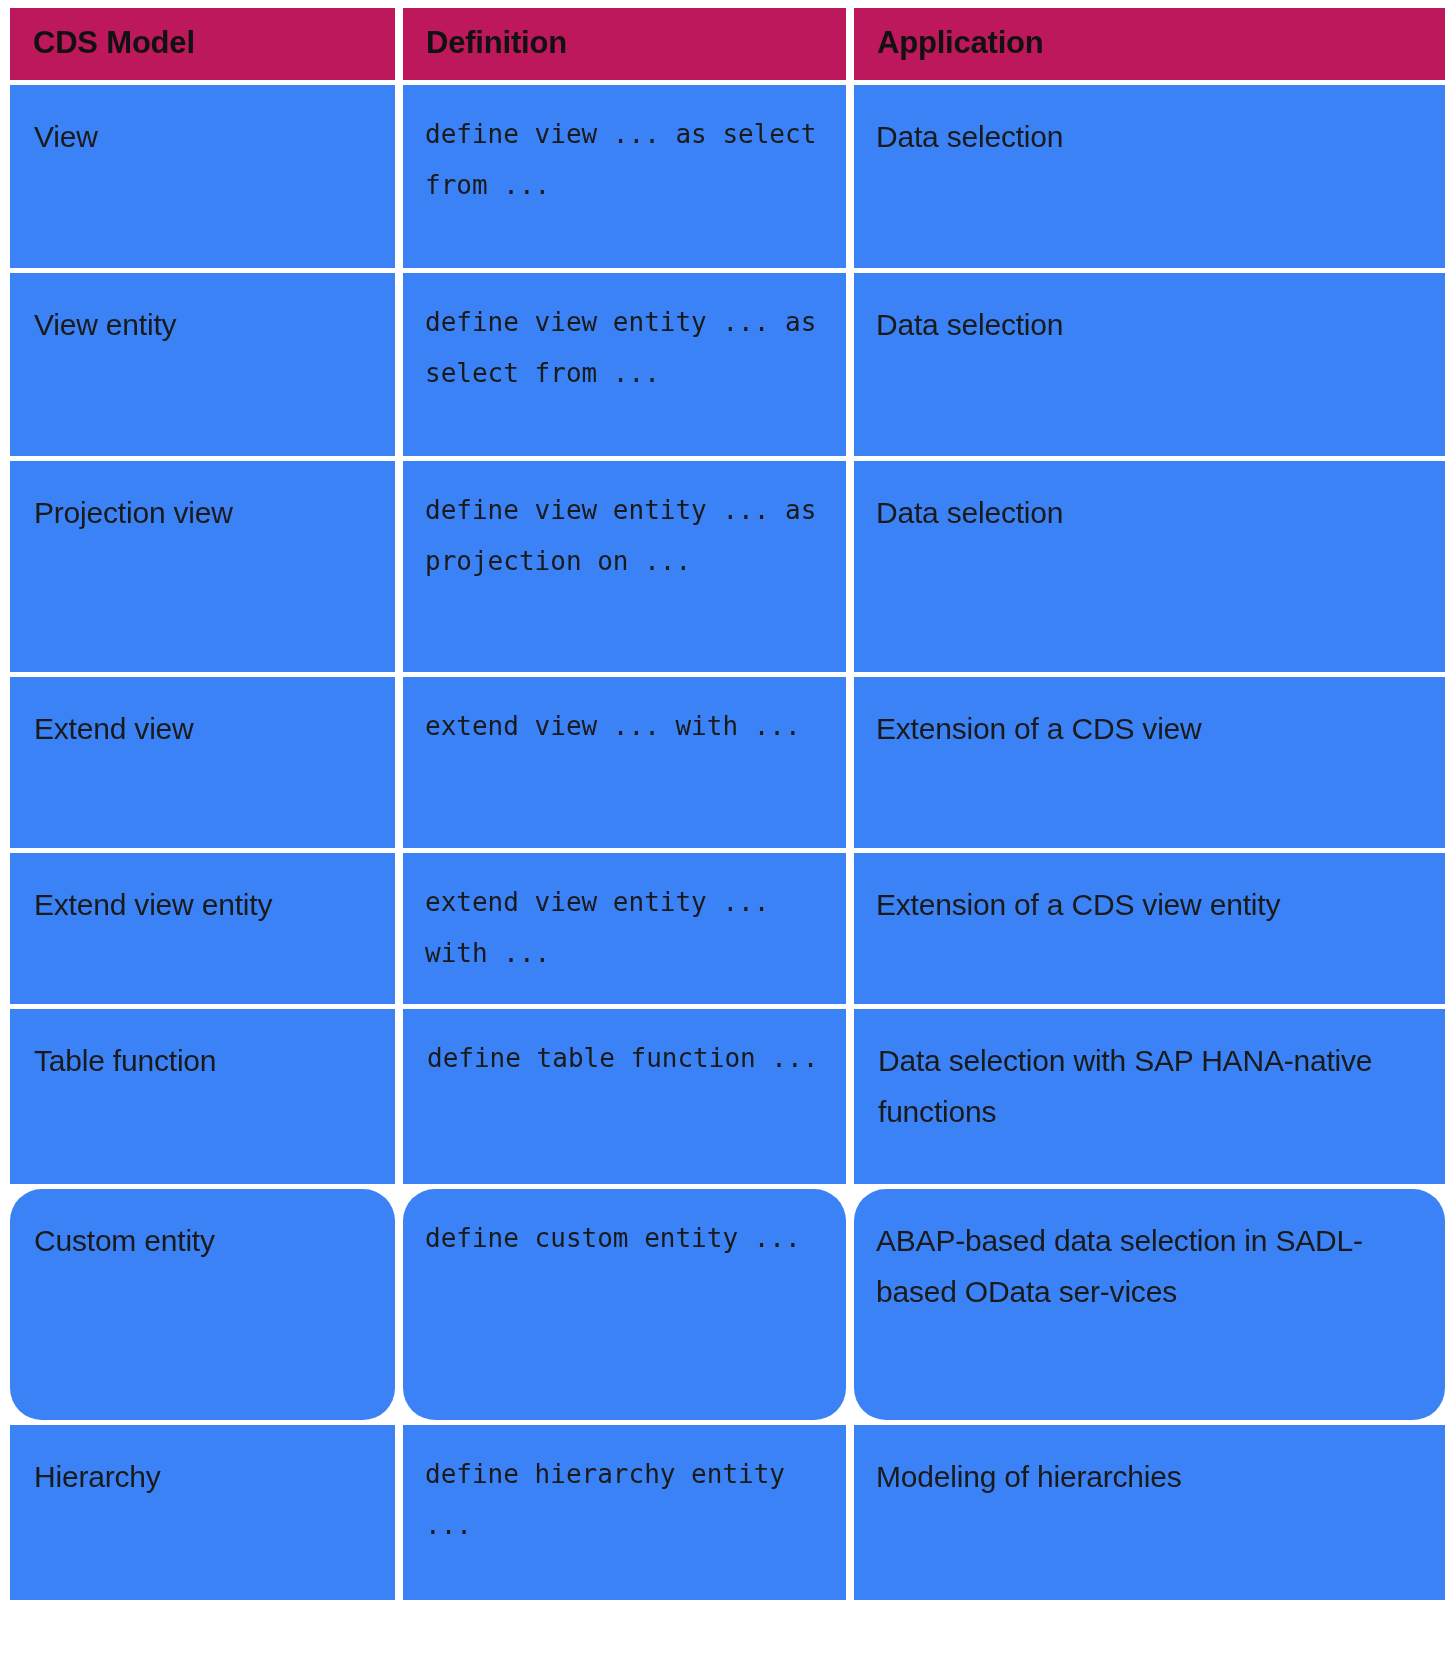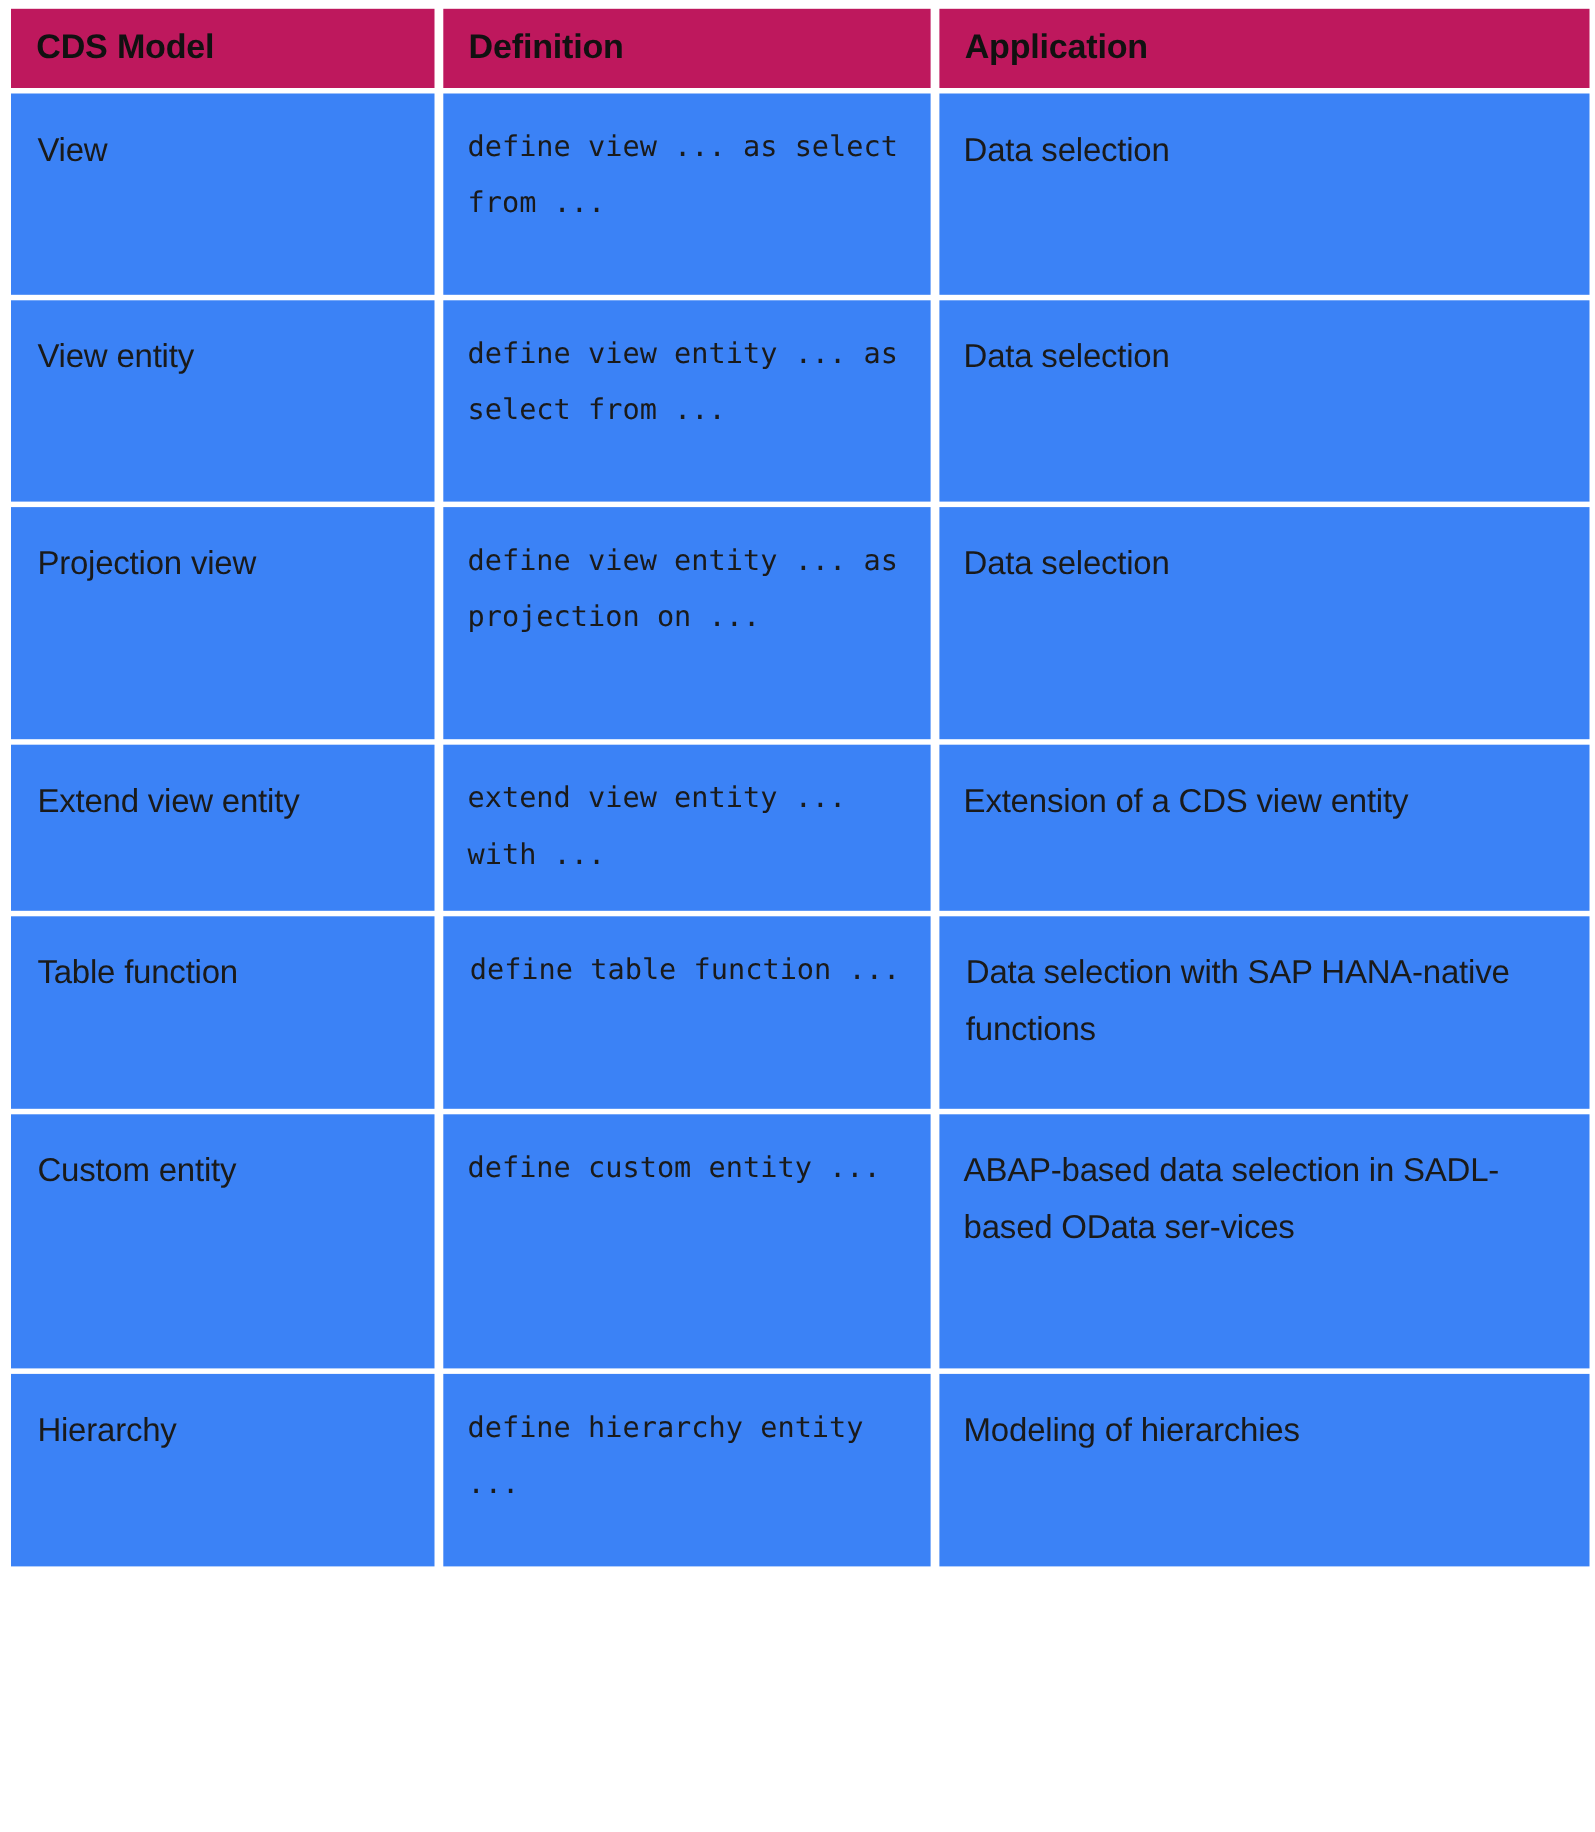--- a/index.html
+++ b/index.html
@@ -75,21 +75,21 @@
     padding-right: 24px;
   }
 
   
   tr.r0 td { height: 130px; }
   tr.r1 td { height: 130px; }
   tr.r2 td { height: 158px; }
   tr.r3 td { height: 118px; }
   tr.r4 td { height: 92px; }
   tr.r5 td { height: 122px; padding-left: 24px; }
-  tr.r6 td { height: 178px; }
+  tr.r6 td { height: 178px; border-radius: 32px; }
   tr.r7 td { height: 95px; }
   tr.r8 td { height: 122px; }
 </style>
 </head>
 <body>
 
 <div id="table-wrap">
   <table class="cds-table">
     <colgroup>
       <col class="col-model">
@@ -112,20 +112,25 @@
       <tr class="r1">
         <td class="cell-model">View entity</td>
         <td class="cell-definition">define view entity ... as select from ...</td>
         <td class="cell-application">Data selection</td>
       </tr>
       <tr class="r2">
         <td class="cell-model">Projection view</td>
         <td class="cell-definition">define view entity ... as projection on ...</td>
         <td class="cell-application">Data selection</td>
       </tr>
+      <tr class="r3">
+        <td class="cell-model">Extend view</td>
+        <td class="cell-definition">extend view ... with ...</td>
+        <td class="cell-application">Extension of a CDS view</td>
+      </tr>
       <tr class="r4">
         <td class="cell-model">Extend view entity</td>
         <td class="cell-definition">extend view entity ... with ...</td>
         <td class="cell-application">Extension of a CDS view entity</td>
       </tr>
       <tr class="r5">
         <td class="cell-model">Table function</td>
         <td class="cell-definition">define table function ...</td>
         <td class="cell-application">Data selection with SAP HANA-native functions</td>
       </tr>

